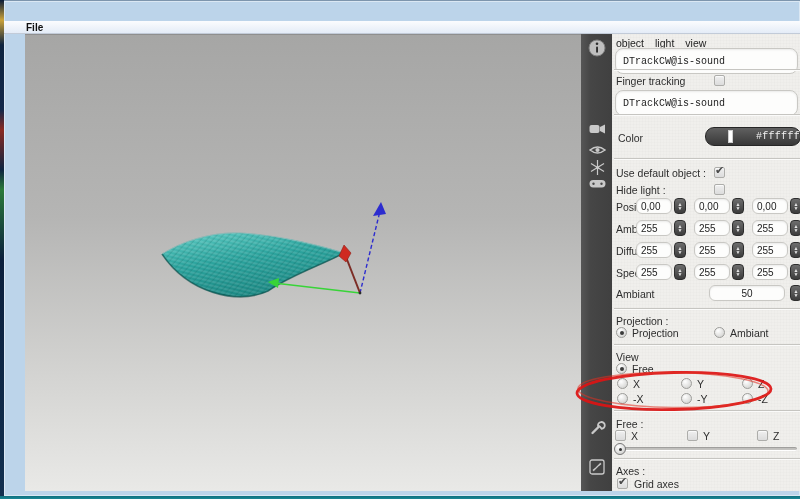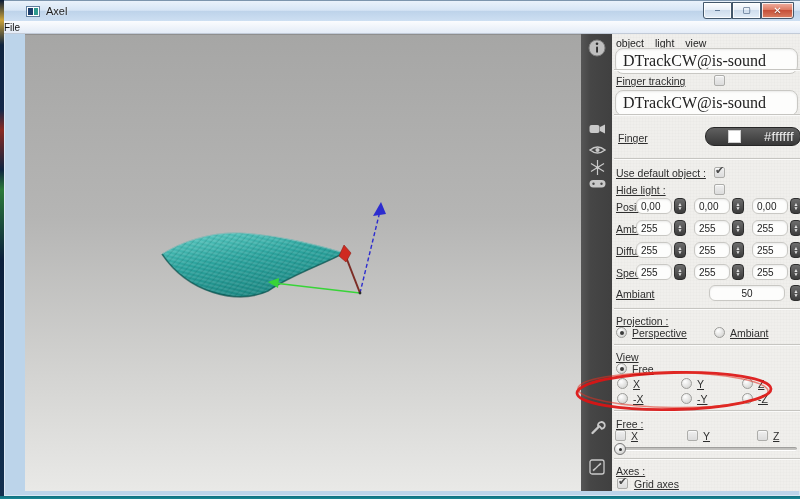--- a/index.html
+++ b/index.html
@@ -26,21 +26,21 @@
   .win-buttons { position:absolute; right:6px; top:1px; display:flex; }
   .win-btn { width:29px; height:17px; border:1px solid #43576b; display:flex; align-items:center; justify-content:center;
     background:linear-gradient(#fdfeff,#e7eef7 45%,#cfdded 50%,#e3edf8); color:#1d3a5f; font-size:9px; line-height:1;
     box-shadow:inset 0 0 0 1px rgba(255,255,255,.8); }
   .win-btn.min { border-radius:0 0 0 3px; }
   .win-btn.close { width:33px; border-radius:0 0 3px 0;
     background:linear-gradient(#f0b0a2,#dd7a63 45%,#c6513a 50%,#d97f62); color:#fff; text-shadow:0 1px 1px rgba(0,0,0,.4); font-size:10px; }
 
   .menubar { position:absolute; left:0; top:20px; width:100%; height:13px;
     background:linear-gradient(#fbfcfe,#e4ecf7); border-bottom:1px solid #c2cbd8; display:flex; align-items:center; }
-  .menu-file { font-size:10px; font-weight:normal; color:#111; }
+  .menu-file { margin-left:22px; font-size:10px; font-weight:bold; color:#111; }
 
   .window-content { position:absolute; left:16px; top:33px; width:100%; height:461px; display:flex; }
 
   
   .viewport { width:556px; height:457px; margin-left:5px; position:relative;
     background:linear-gradient(#a6a6a5 0%, #b5b5b4 40%, #d4d4d2 75%, #e9e9e7 100%);
     border-top:1px solid #8f8f8f; }
   .viewport svg { position:absolute; inset:0; }
 
   
@@ -52,80 +52,62 @@
   .panel { width:193px; height:457px; background:#f0efec; position:relative; font-size:10.5px; color:#2e2e2e;
     background-image:repeating-linear-gradient(0deg, rgba(0,0,0,.012) 0 1px, transparent 1px 3px),
                      repeating-linear-gradient(90deg, rgba(0,0,0,.012) 0 1px, transparent 1px 3px); }
   .scroll-col { width:4px; height:457px; background:linear-gradient(90deg,#2a2a2a,#0d0d0d); }
 
   .p-abs { position:absolute; }
   .sep { position:absolute; left:2px; right:4px; height:2px; border-top:1px solid #c6c5c1; border-bottom:1px solid #fbfbfa; }
 
   .panel-menu { top:3px; left:4px; display:flex; gap:11px; font-size:10.5px; color:#222; }
   .txt-field { position:absolute; left:3px; width:183px; height:16px; background:#fdfdfc; border:1px solid #c9c8c4;
-    border-radius:8px; font-family:Liberation Serif, serif; font-size:16px; color:#222; padding:12px 7px;
+    border-radius:8px; font-family:Liberation Mono, monospace; font-size:10px; color:#222; padding:12px 7px;
     box-shadow:inset 0 1px 2px rgba(0,0,0,.08); }
 
-  .label { position:absolute; color:#2e2e2e; white-space:nowrap;text-decoration:underline; }
+  .label { position:absolute; color:#2e2e2e; white-space:nowrap; }
 
   .checkbox { position:absolute; width:11px; height:11px; background:linear-gradient(#efefef,#dcdcdc); border:1px solid #adadaa;
     border-radius:2px; box-shadow:inset 0 1px 1px rgba(255,255,255,.8); }
   .checkbox .mark { position:absolute; left:0px; top:-4px; font-size:11px; color:#4a4a4a; }
 
   .radio { position:absolute; width:11px; height:11px; border-radius:50%;
     background:radial-gradient(circle at 35% 30%, #ffffff, #d8d8d6 75%, #c6c6c4); border:1px solid #9d9d9a; }
   .radio.sel::after { content:""; position:absolute; left:2.5px; top:2.5px; width:4px; height:4px; border-radius:50%; background:#3b3b3b; }
 
   .num-field { position:absolute; width:36px; height:16px; background:#fdfdfc; border:1px solid #c9c8c4; border-radius:6px;
     font-family:"Liberation Sans",sans-serif; font-size:10px; color:#222; padding:0 4px;
     box-shadow:inset 0 1px 2px rgba(0,0,0,.08); }
   .spinner { position:absolute; width:12px; height:16px; border-radius:4px; border:1px solid #2e2e2e;
     background:linear-gradient(#6e6e6e,#3c3c3c); display:flex; flex-direction:column; align-items:center; justify-content:center; }
   .spinner span { color:#e8e8e8; font-size:5px; line-height:4px; }
 
   .color-btn { position:absolute; left:93px; top:0; width:96px; height:19px; border-radius:9px; border:1px solid #262626;
     background:linear-gradient(#606060,#383838); display:flex; align-items:center; }
   .color-swatch { width:13px; height:13px; background:#ffffff; border:1px solid #cfcfcf; margin-left:22px; }
-  .color-val { color:#f2f2f2; font-size:13px; margin-left:23px; letter-spacing:.3px; }
+  .color-val { color:#f2f2f2; font-size:10px; margin-left:23px; letter-spacing:.3px;font-family:Liberation Mono, monospace; }
 
   .slider-track { position:absolute; left:3px; right:8px; height:4px; border-radius:2px; background:#c4c3c0;
     border-bottom:1px solid #fff; box-shadow:inset 0 1px 1px rgba(0,0,0,.2); }
   .slider-handle { position:absolute; left:-1px; top:-4px; width:12px; height:12px; border-radius:50%;
     background:radial-gradient(circle at 35% 30%, #fff, #d2d2d0 80%); border:1px solid #777; }
   .slider-handle::after { content:""; position:absolute; left:3.5px; top:3.5px; width:3px; height:3px; border-radius:50%; background:#333; }
 
   .annotation-overlay { position:absolute; inset:0; pointer-events:none; z-index:50; }
 </style>
 </head>
 <body>
 
 <div class="screen">
   <div class="desktop-sliver"></div>
   <div class="taskbar-strip"></div>
 
   <div class="window">
 
-    <div class="titlebar">
-      <div class="app-icon">
-          <i></i>
-          <b></b>
-        </div>
-      <div class="title-text">Axel</div>
-      <div class="win-buttons">
-        <div class="win-btn min">
-            <span>–</span>
-          </div>
-        <div class="win-btn max">
-            <span>▢</span>
-          </div>
-        <div class="win-btn close">
-            <span>✕</span>
-          </div>
-      </div>
-    </div>
 
     <div class="menubar">
       <div class="menu-file">File</div>
     </div>
 
     <div class="window-content">
 
       <div class="viewport">
         <svg width="556" height="457" viewBox="0 0 556 457">
           <defs>
@@ -224,21 +206,21 @@
         </div>
 
         <input class="txt-field" style="top: 14px;" value="DTrackCW@is-sound">
         <div class="sep" style="top:35px"></div>
 
         <div class="label" style="left:4px; top:41px">Finger tracking</div>
         <div class="checkbox" style="left:102px; top:41px"></div>
         <input class="txt-field" style="top: 56px;" value="DTrackCW@is-sound">
         <div class="sep" style="top:80px"></div>
 
-        <div class="label" style="left:6px; top:98px">Finger</div>
+        <div class="label" style="left:6px; top:98px">Color</div>
         <div class="color-btn" style="top:93px">
           <div class="color-swatch"></div>
           <div class="color-val">#ffffff</div>
         </div>
         <div class="sep" style="top:124px"></div>
 
         <div class="label" style="left:4px; top:133px">Use default object :</div>
         <div class="checkbox" style="left:102px; top:133px">
             <span class="mark">✔</span>
           </div>
@@ -317,21 +299,21 @@
         <input class="num-field" style="left: 97px; top: 251px; width: 76px; text-align: center;" value="50">
         <div class="spinner" style="left:178px; top:251px">
             <span>▲</span>
             <span>▼</span>
           </div>
 
         <div class="sep" style="top:274px"></div>
 
         <div class="label" style="left:4px; top:281px">Projection :</div>
         <div class="radio sel" style="left:4px; top:293px"></div>
-        <div class="label" style="left:20px; top:293px">Perspective</div>
+        <div class="label" style="left:20px; top:293px">Projection</div>
         <div class="radio" style="left:102px; top:293px"></div>
         <div class="label" style="left:118px; top:293px">Ambiant</div>
 
         <div class="sep" style="top:310px"></div>
 
         <div class="label" style="left:4px; top:317px">View</div>
         <div class="radio sel" style="left:4px; top:329px"></div>
         <div class="label" style="left:20px; top:329px">Free</div>
 
         <div class="radio" style="left:5px; top:344px"></div>

